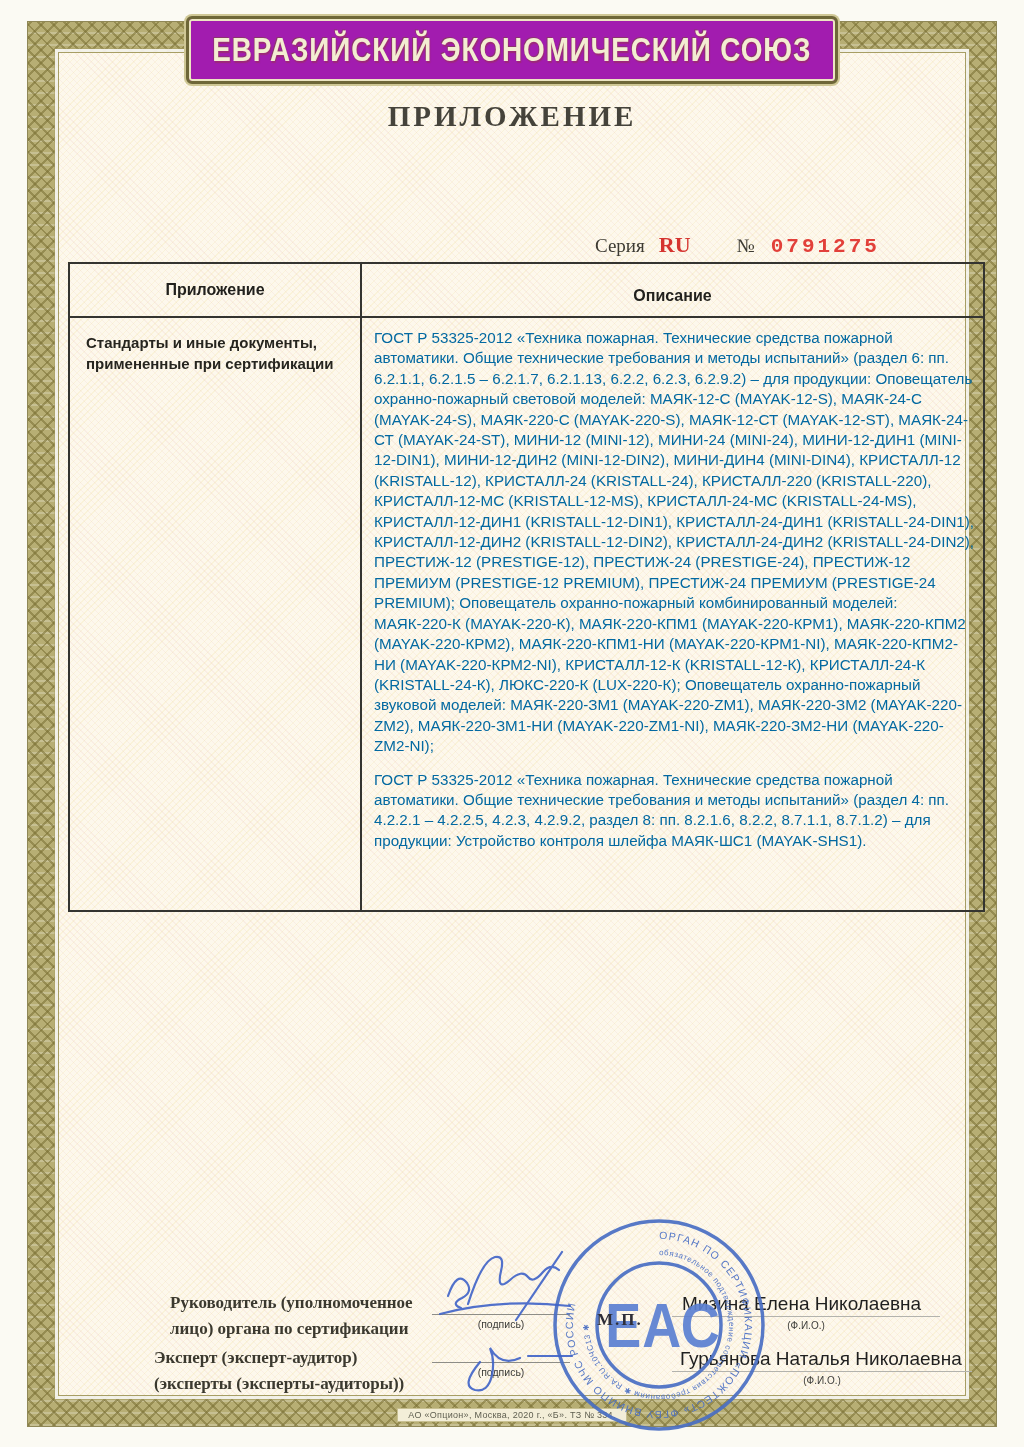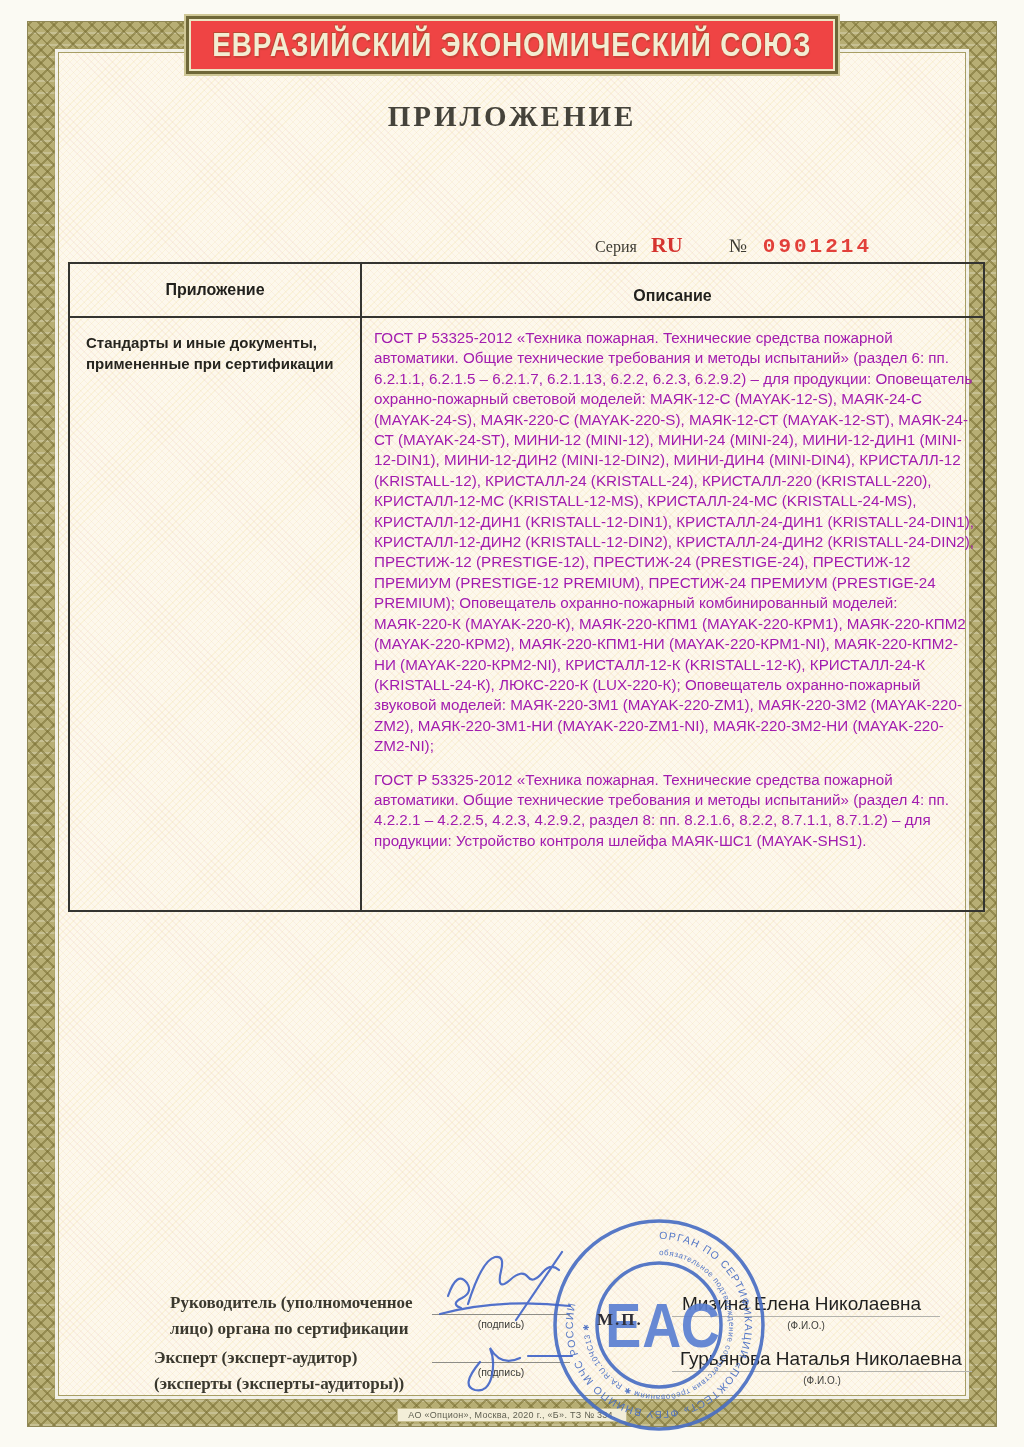--- a/index.html
+++ b/index.html
@@ -22,22 +22,22 @@
     background-color:#fdf8ec;
     background-image:
       repeating-linear-gradient(45deg, rgba(226,170,170,.13) 0 1px, rgba(0,0,0,0) 1px 5px),
       repeating-linear-gradient(-45deg, rgba(235,215,120,.16) 0 1px, rgba(0,0,0,0) 1px 5px);
     border:1px solid #a79e64;
     box-shadow:0 0 0 3px rgba(255,255,255,.85), 0 0 0 4px rgba(167,158,100,.5);
   }
   
   .banner{
     position:absolute;left:50%;top:16px;transform:translateX(-50%);
-    width:652px;height:58px;box-sizing:border-box;
-    background:#ef4444;border:3px solid #6e6738;border-radius:0;
+    width:652px;height:68px;box-sizing:border-box;
+    background:#a21caf;border:3px solid #6e6738;border-radius:6px;
     box-shadow:inset 0 0 0 2px #ece5c2, 0 0 0 2px #cfc795;
     display:flex;align-items:center;justify-content:center;
   }
   .banner-text{
     font-weight:bold;font-size:31px;letter-spacing:1px;color:#f3edd2;
     transform:scaleX(.9) scaleY(1.08);white-space:nowrap;
     text-shadow:1px 2px 1px rgba(150,60,40,.40), -1px -1px 0 rgba(110,85,30,.45);
   }
   
   .doc-title{
@@ -53,21 +53,21 @@
     font-family:"Liberation Serif",serif;font-weight:bold;font-size:18.5px;
     color:#3d3b33;white-space:nowrap;letter-spacing:.3px;
   }
   .cert-value{
     flex:1;margin-left:8px;border-bottom:2px solid #8d8d87;
     font-size:19px;color:#2f2f2d;padding:0 4px 3px 12px;white-space:nowrap;
   }
   .series-row{
     position:absolute;left:595px;top:188px;display:flex;align-items:baseline;
   }
-  .series-label{font-family:"Liberation Serif",serif;font-size:16px;color:#3d3b33;}
+  .series-label{font-family:"Liberation Serif",serif;font-size:19px;color:#3d3b33;}
   .series-value{font-family:"Liberation Serif",serif;font-weight:bold;font-size:22px;color:#d5332f;margin-left:14px;margin-top:44px;}
   .num-sign{font-family:"Liberation Serif",serif;font-size:19px;color:#3d3b33;margin-left:46px;}
   .blank-number{font-family:"Liberation Mono",monospace;font-weight:bold;font-size:21px;letter-spacing:3px;color:#e2403a;margin-left:16px;}
   .form-note{
     position:absolute;left:0;right:0;top:224px;text-align:center;
     font-weight:bold;font-size:16.5px;color:#2e2d2a;
   }
   
   .cert-table{
     position:absolute;left:68px;top:262px;width:917px;height:650px;box-sizing:border-box;
@@ -75,21 +75,21 @@
   }
   .thead{display:flex;height:54px;border-bottom:2px solid #343430;box-sizing:border-box;}
   .th{display:flex;align-items:center;justify-content:center;font-weight:bold;font-size:16px;color:#22211d;}
   .th.c1{width:292px;border-right:2px solid #343430;box-sizing:border-box;}
   .th.c2{flex:1;margin-top:12px;}
   .tbody{display:flex;height:594px;box-sizing:border-box;}
   .td1{
     width:292px;border-right:2px solid #343430;box-sizing:border-box;
     padding:14px 18px 0 16px;font-weight:bold;font-size:15px;line-height:1.4;color:#26251f;
   }
-  .td2{flex:1;padding:10px 8px 8px 12px;font-size:15.2px;line-height:20.4px;color:#a21caf;}
+  .td2{flex:1;padding:10px 8px 8px 12px;font-size:15.2px;line-height:20.4px;color:#0369a1;}
   .td2 p{margin:0 0 13px 0;}
   
   .sig-label{
     position:absolute;font-family:"Liberation Serif",serif;font-weight:bold;
     font-size:17px;line-height:1.55;color:#3b392f;
   }
   .sig-label.head{left:170px;top:1290px;width:250px;}
   .sig-label.expert{left:154px;top:1345px;width:262px;}
   .sig-line{position:absolute;border-bottom:1.5px solid #8d8d87;}
   .sig-line.l1{left:432px;top:1300px;width:138px;height:14px;}
@@ -134,21 +134,21 @@
     <span class="banner-text">ЕВРАЗИЙСКИЙ ЭКОНОМИЧЕСКИЙ СОЮЗ</span>
   </div>
 
   <div class="doc-title">ПРИЛОЖЕНИЕ</div>
 
 
   <div class="series-row">
     <span class="series-label">Серия</span>
     <span class="series-value">RU</span>
     <span class="num-sign">№</span>
-    <span class="blank-number">0901214</span>
+    <span class="blank-number">0791275</span>
   </div>
 
 
   <div class="cert-table">
     <div class="thead">
       <div class="th c1">Приложение</div>
       <div class="th c2">Описание</div>
     </div>
     <div class="tbody">
       <div class="td1">Стандарты и иные документы, примененные при сертификации</div>

